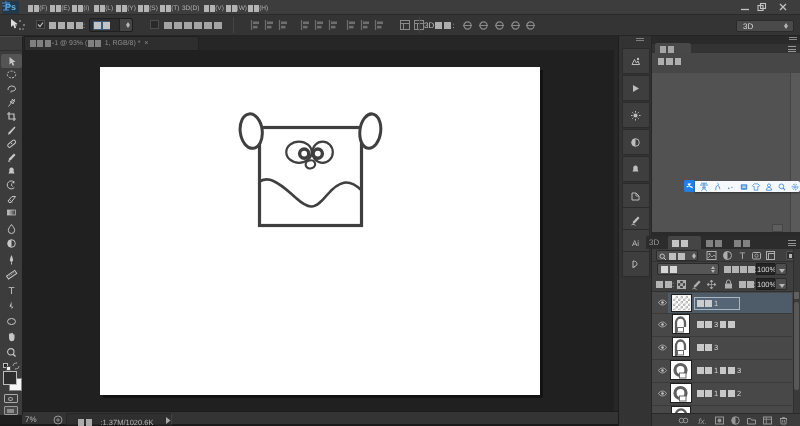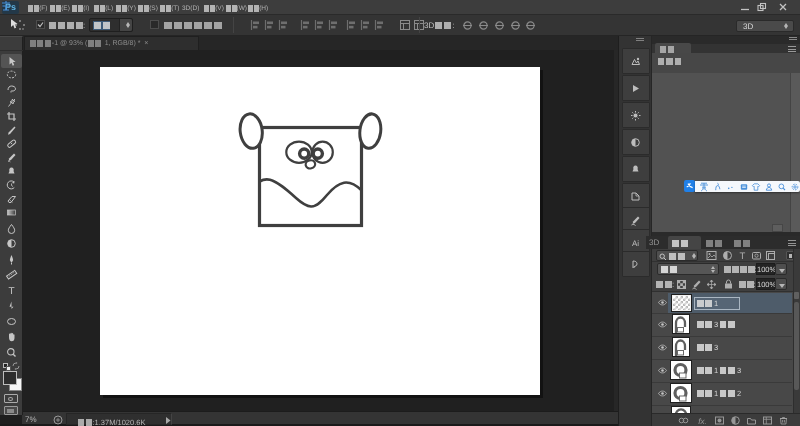--- a/index.html
+++ b/index.html
@@ -299,21 +299,21 @@
 <ellipse cx="210.4" cy="97.4" rx="4.8" ry="4" fill="none" stroke="#3f3f3f" stroke-width="2.2" transform="rotate(-14 210.4 97.4)"></ellipse>
 <ellipse cx="151.2" cy="64.1" rx="11" ry="17.3" fill="#fff" stroke="#3f3f3f" stroke-width="3" transform="rotate(-7 151.2 64.1)"></ellipse>
 <ellipse cx="270.3" cy="64.1" rx="10.4" ry="17.3" fill="#fff" stroke="#3f3f3f" stroke-width="3" transform="rotate(7 270.3 64.1)"></ellipse>
 </svg>
 <div class="" style="left:25px;top:415px;width:30px;height:9px;font-size:8px;color:rgba(187,187,187,.98);line-height:9px">7%</div>
 <svg style="left:53px;top:414.5px" width="10" height="10" viewBox="0 0 10 10">
       <circle cx="5" cy="5" r="4" fill="none" stroke="#999"></circle>
       <path d="M3 5h4M5 3v4" stroke="#999" stroke-width=".8"></path>
     </svg>
 <div class="" style="left:66px;top:413px;width:106px;height:12px;background:#2f2f2f;border:1px solid #262626;border-right:1px solid #444"></div>
-<div class="" style="left:78px;top:418px;width:90px;height:9px;display:flex;align-items:center;gap:0">
+<div class="" style="left:78px;top:418px;width:90px;height:9px;display:flex;align-items:center;gap:8px">
       <i class="zh" style="width:14.5px;height:7px;background:repeating-linear-gradient(90deg,rgba(185,185,185,.9) 0 6.5px,transparent 6.5px 8.0px);"></i>
       <span style="position:static;font-size:7.5px;color:rgba(185,185,185,.98)">:1.37M/1020.6K</span>
     </div>
 <svg style="left:165px;top:416.5px" width="6" height="7" viewBox="0 0 6 7">
       <path d="M1 0l4.5 3.5L1 7z" fill="#a8a8a8"></path>
     </svg>
 <div class="" style="left:636px;top:38px;width:8px;height:3px;border-top:1.5px solid #808080;border-bottom:1.5px solid #808080"></div>
 <div class="" style="left:622px;top:48px;width:28px;height:26px;background:#3e3e3e;border:1px solid #2b2b2b;border-radius:1px"></div>
 <svg style="left:630px;top:56px" width="11" height="11" viewBox="0 0 11 11">
       <path d="M2 8.5l2.5-5 2 3.5 1.5-2 1.5 3.5z" fill="none" stroke="#bdbdbd"></path>

